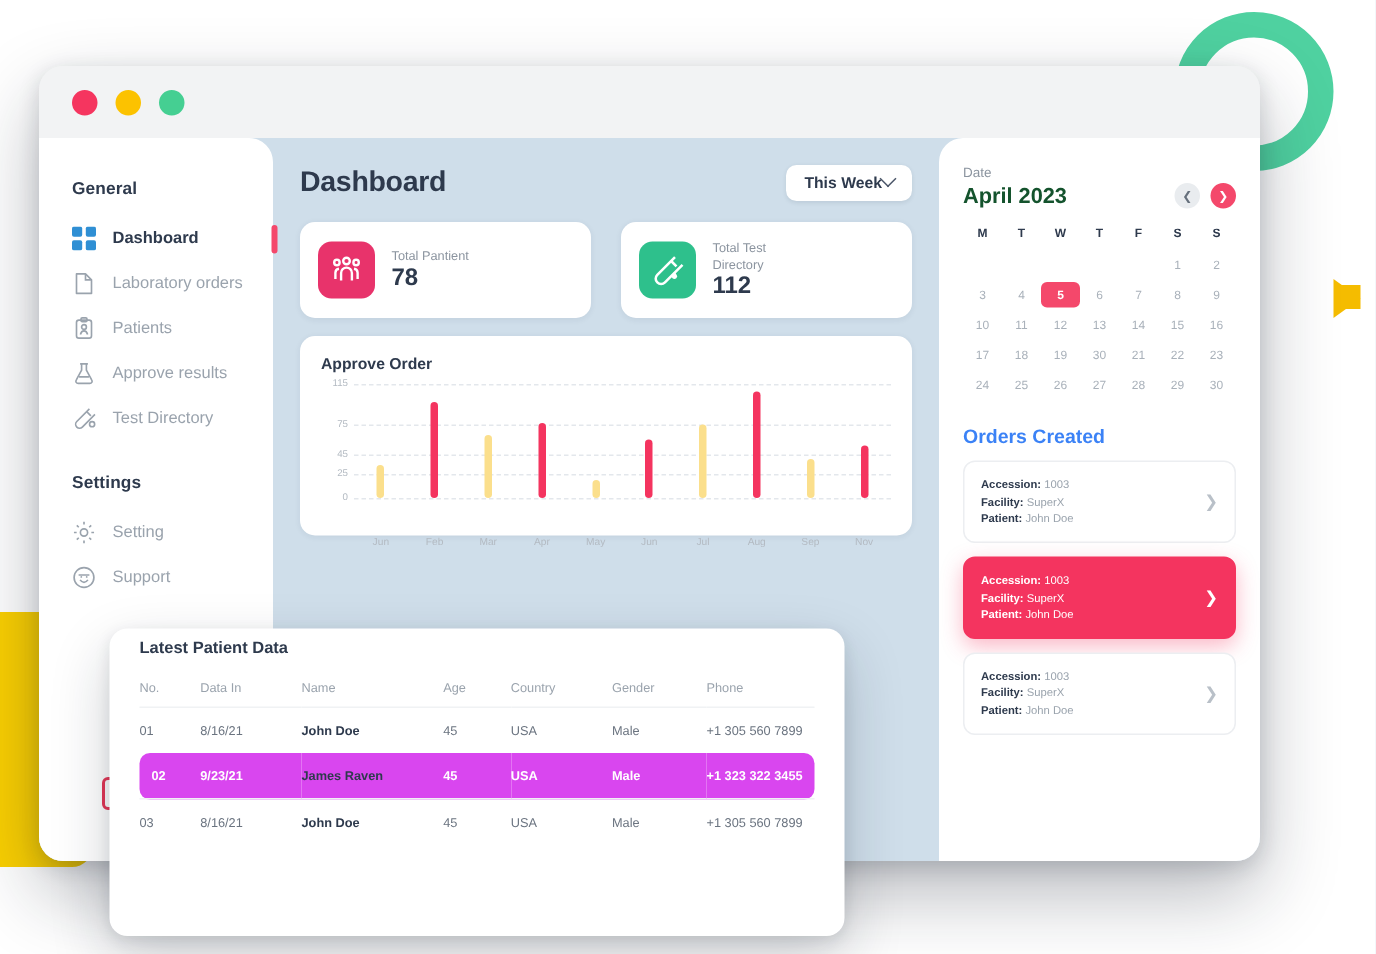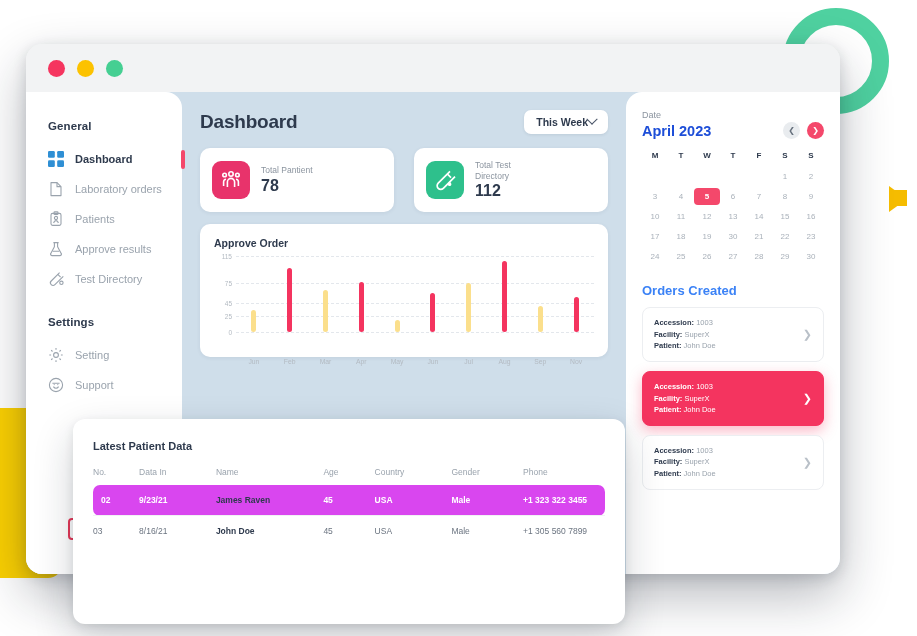--- a/index.html
+++ b/index.html
@@ -165,21 +165,21 @@
   .x-lbl { flex: 1 1 0; text-align: center; font-size: 6.8px; color: #b3bac2; }
 
   
   .right-panel {
     width: 214px; flex: 0 0 214px; background: #fff;
     border-top-left-radius: 16px;
     padding: 18px 16px 0 16px;
   }
   .date-lbl { font-size: 9px; color: #8b949f; }
   .cal-head { display: flex; align-items: center; justify-content: space-between; margin-top: 2px; }
-  .cal-month { font-size: 14.5px; font-weight: bold; color: #1d4ed8; }
+  .cal-month { font-size: 14.5px; font-weight: bold; color: #14532d; }
   .cal-navs { display: flex; gap: 7px; }
   .cal-btn {
     width: 17px; height: 17px; border-radius: 50%;
     display: flex; align-items: center; justify-content: center;
     font-size: 8px; cursor: pointer;
   }
   .cal-btn.prev { background: #e9ecef; color: #66707c; }
   .cal-btn.next { background: #f4486b; color: #fff; }
   .cal-grid { display: grid; grid-template-columns: repeat(7, 1fr); margin-top: 9px; row-gap: 3px; }
   .cal-dow {
@@ -206,24 +206,24 @@
   .ord-line { font-size: 7.5px; line-height: 1.55; }
   .ord-k { font-weight: bold; color: #2e3a4d; }
   .ord-v { color: #9aa3ad; }
   .order-card.sel .ord-k, .order-card.sel .ord-v { color: #fff; }
   .ord-arrow { font-size: 11px; color: #b9c0c8; }
   .order-card.sel .ord-arrow { color: #fff; }
 
   
   .table-card {
     position: absolute; left: 73px; top: 419px;
-    width: 552px; height: 205px;
+    width: 490px; height: 205px;
     background: #fff; border-radius: 12px;
     box-shadow: 0 16px 40px rgba(20,28,44,.20), 0 3px 10px rgba(20,28,44,.10);
-    padding: 21px 20px 0 20px;
+    padding: 7px 20px 0 20px;
     z-index: 4; overflow: hidden;
   }
   .table-title { font-size: 11px; font-weight: bold; color: #2e3a4d; }
   table.pt { width: 100%; border-collapse: collapse; margin-top: 9px; table-layout: fixed; }
   table.pt th {
     font-size: 8.5px; color: #9aa3ad; font-weight: normal;
     text-align: left; padding: 6px 0 8px 0;
   }
   table.pt td {
     font-size: 8.5px; color: #6b7480; padding: 10px 0;
@@ -547,20 +547,29 @@
             <th style="width: 9%;">No.</th>
             <th style="width: 15%;">Data In</th>
             <th style="width: 21%;">Name</th>
             <th style="width: 10%;">Age</th>
             <th style="width: 15%;">Country</th>
             <th style="width: 14%;">Gender</th>
             <th style="width: 16%;">Phone</th>
           </tr>
         </thead>
       <tbody id="ptbody">
+          <tr class="row">
+            <td>01</td>
+            <td>8/16/21</td>
+            <td class="name">John Doe</td>
+            <td>45</td>
+            <td>USA</td>
+            <td>Male</td>
+            <td>+1 305 560 7899</td>
+          </tr>
           <tr class="row hl">
             <td>02</td>
             <td>9/23/21</td>
             <td class="name">James Raven</td>
             <td>45</td>
             <td>USA</td>
             <td>Male</td>
             <td>+1 323 322 3455</td>
           </tr>
           <tr class="row">

